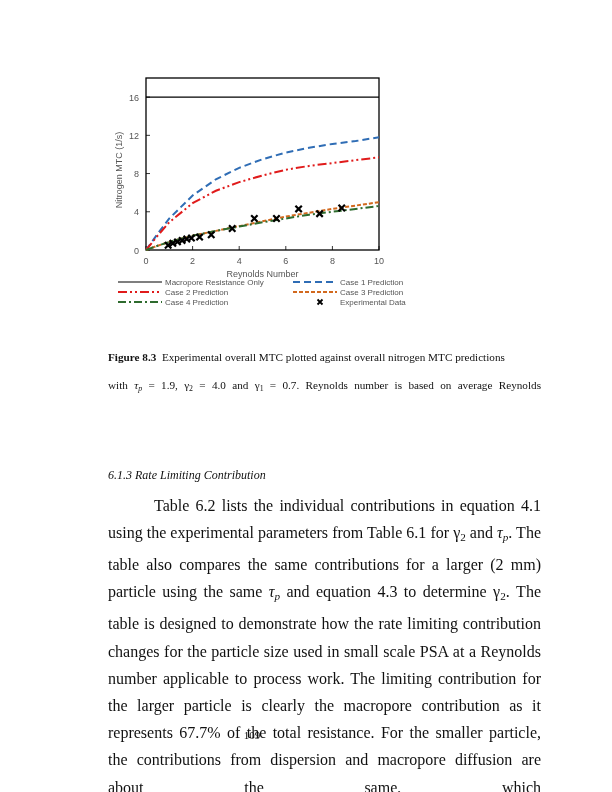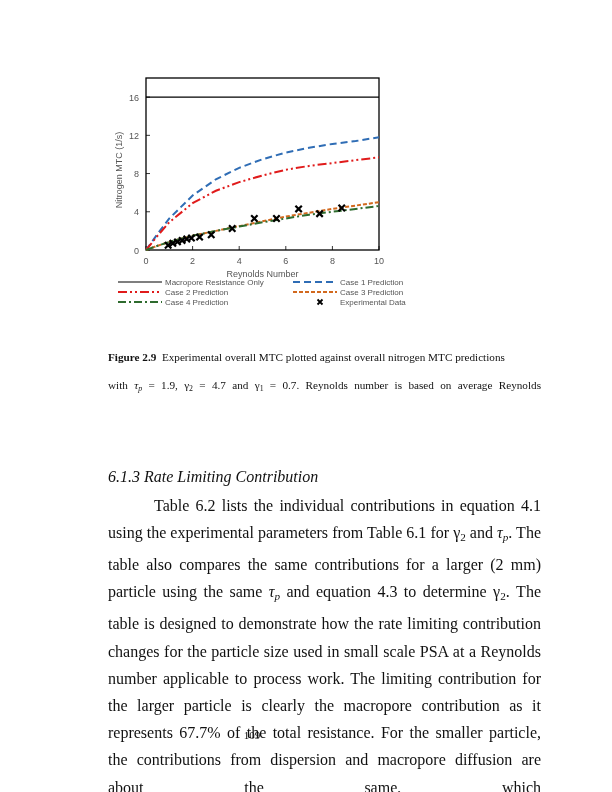--- a/index.html
+++ b/index.html
@@ -1,21 +1,21 @@
 <!DOCTYPE html>
 <html><head>
 <meta charset="utf-8">
 <style>
   html, body { margin:0; padding:0; background:#ffffff; }
   body { width:612px; height:792px; position:relative; overflow:hidden; font-family:"Liberation Serif", serif; color:#111; }
   .chart { position:absolute; left:100px; top:70px; width:320px; height:250px; }
   .chart svg { display:block; }
   .caption { position:absolute; left:108px; width:433px; top:344px; font-size:11.2px; line-height:27.5px; text-align:justify; }
   .caption b { font-weight:bold; }
-  .heading { position:absolute; left:108px; top:468px; font-size:16px; font-style:italic; }
+  .heading { position:absolute; left:108px; top:468px; font-size:12px; font-style:italic; }
   .para { position:absolute; left:108px; width:433px; top:492px; font-size:16px; line-height:27.2px; text-align:justify; text-align-last:justify; }
   .para .indent { display:inline-block; width:46px; }
   .pagenum { position:absolute; left:0; width:504px; top:729px; text-align:center; font-size:11px; }
   i { font-style:italic; }
   sub { font-size:0.7em; vertical-align:-0.25em; }
 </style>
 </head>
 <body>
 
 <div class="chart">
@@ -73,21 +73,21 @@
       <line x1="193" y1="212" x2="237" y2="212" stroke="#2f6db5" stroke-width="2" stroke-dasharray="7,4"></line>
       <text x="240" y="215" font-size="8" fill="#555" font-family="Liberation Sans, sans-serif">Case 1 Prediction</text>
       <line x1="193" y1="222" x2="237" y2="222" stroke="#d2691e" stroke-width="2" stroke-dasharray="4,2"></line>
       <text x="240" y="225" font-size="8" fill="#555" font-family="Liberation Sans, sans-serif">Case 3 Prediction</text>
       <path d="M217.5,229.5L222.5,234.5M217.5,234.5L222.5,229.5" stroke="#000" stroke-width="1.8"></path>
       <text x="240" y="235" font-size="8" fill="#555" font-family="Liberation Sans, sans-serif">Experimental Data</text>
     </svg>
 </div>
 
 <div class="caption">
-  <div><b>Figure 2.9</b>&nbsp; <span>Experimental overall MTC plotted against overall nitrogen MTC predictions</span></div>
-  <div style="text-align:justify;text-align-last:justify;"><span>with </span><i>τ</i><sub><i>p</i></sub><span> = 1.9, γ</span><sub>2</sub><span> = 4.7 and γ</span><sub>1</sub><span> = 0.7.  Reynolds number is based on average Reynolds</span></div>
+  <div><b>Figure 8.3</b>&nbsp; <span>Experimental overall MTC plotted against overall nitrogen MTC predictions</span></div>
+  <div style="text-align:justify;text-align-last:justify;"><span>with </span><i>τ</i><sub><i>p</i></sub><span> = 1.9, γ</span><sub>2</sub><span> = 4.0 and γ</span><sub>1</sub><span> = 0.7.  Reynolds number is based on average Reynolds</span></div>
 </div>
 
 <div class="heading">6.1.3  Rate Limiting Contribution</div>
 
 <div class="para"><span class="indent"></span><span>Table 6.2 lists the individual contributions in equation 4.1 using the experimental parameters from Table 6.1 for γ</span><sub>2</sub><span> and </span><i>τ</i><sub><i>p</i></sub><span>.  The table also compares the same contributions for a larger (2 mm) particle using the same </span><i>τ</i><sub><i>p</i></sub><span> and equation 4.3 to determine γ</span><sub>2</sub><span>.  The table is designed to demonstrate how the rate limiting contribution changes for the particle size used in small scale PSA at a Reynolds number applicable to process work.   The limiting contribution for the larger particle is clearly the macropore contribution as it represents 67.7% of the total resistance.  For the smaller particle, the contributions from dispersion and macropore diffusion are about the same, which</span></div>
 
 <div class="pagenum">109</div>
 
 </body></html>

